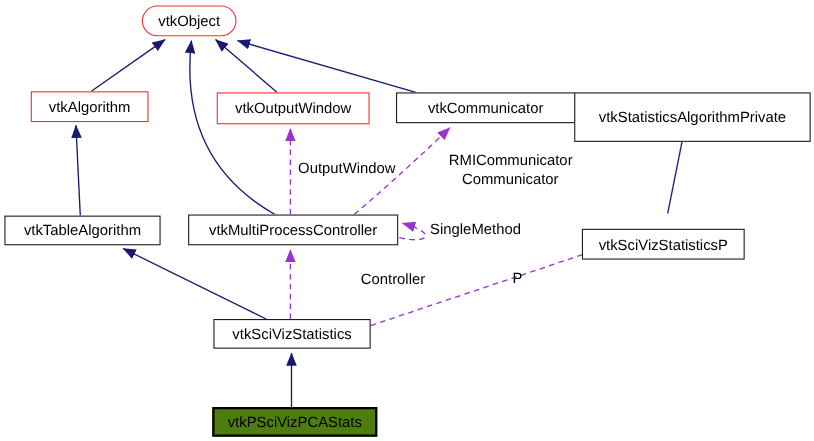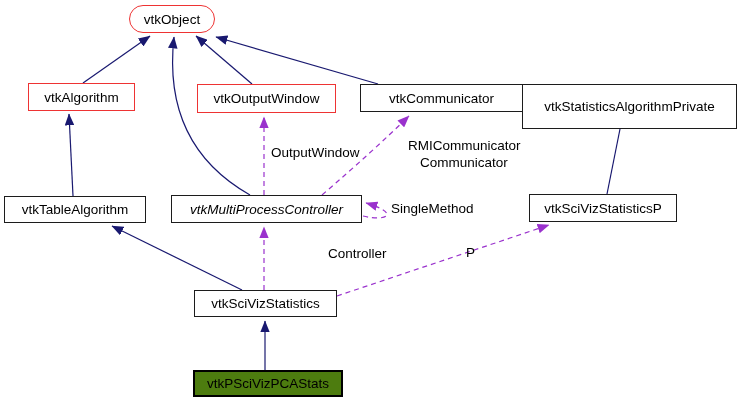--- a/index.html
+++ b/index.html
@@ -89,22 +89,22 @@
         <path d="M 337,296 L 549,225" class="edge-usage" marker-end="url(#arrow-use)"></path>
       </g>
   </svg>
   <div id="nodes-layer">
       <div class="node red" style="left: 129px; top: 5px; width: 86px; height: 28px; border-radius: 14px;">vtkObject</div>
       <div class="node red" style="left: 28px; top: 83px; width: 107px; height: 28px;">vtkAlgorithm</div>
       <div class="node red" style="left: 197px; top: 84px; width: 139px; height: 29px;">vtkOutputWindow</div>
       <div class="node plain" style="left: 360px; top: 84px; width: 163px; height: 28px;">vtkCommunicator</div>
       <div class="node plain" style="left: 522px; top: 84px; width: 215px; height: 45px;">vtkStatisticsAlgorithmPrivate</div>
       <div class="node plain" style="left: 4px; top: 196px; width: 142px; height: 27px;">vtkTableAlgorithm</div>
-      <div class="node plain" style="left: 171px; top: 195px; width: 191px; height: 28px; font-style: italic;">vtkMultiProcessController</div>
-      <div class="node plain" style="left: 529px; top: 194px; width: 148px; height: 28px;">vtkSciVizStatisticsP</div>
+      <div class="node plain" style="left: 171px; top: 195px; width: 191px; height: 28px;">vtkMultiProcessController</div>
+      <div class="node plain" style="left: 529px; top: 208px; width: 148px; height: 28px;">vtkSciVizStatisticsP</div>
       <div class="node plain" style="left: 194px; top: 290px; width: 143px; height: 27px;">vtkSciVizStatistics</div>
       <div class="node current" style="left: 193px; top: 370px; width: 150px; height: 27px;">vtkPSciVizPCAStats</div>
     </div>
   <div id="labels-layer">
       <div class="edge-label" style="left: 271px; top: 145px;">OutputWindow</div>
       <div class="edge-label" style="left: 408px; top: 138px;">RMICommunicator</div>
       <div class="edge-label" style="left: 420px; top: 155px;">Communicator</div>
       <div class="edge-label" style="left: 391px; top: 201px;">SingleMethod</div>
       <div class="edge-label" style="left: 284px; top: 246px; margin-left: 44px;">Controller</div>
       <div class="edge-label" style="left: 466px; top: 245px;">P</div>

